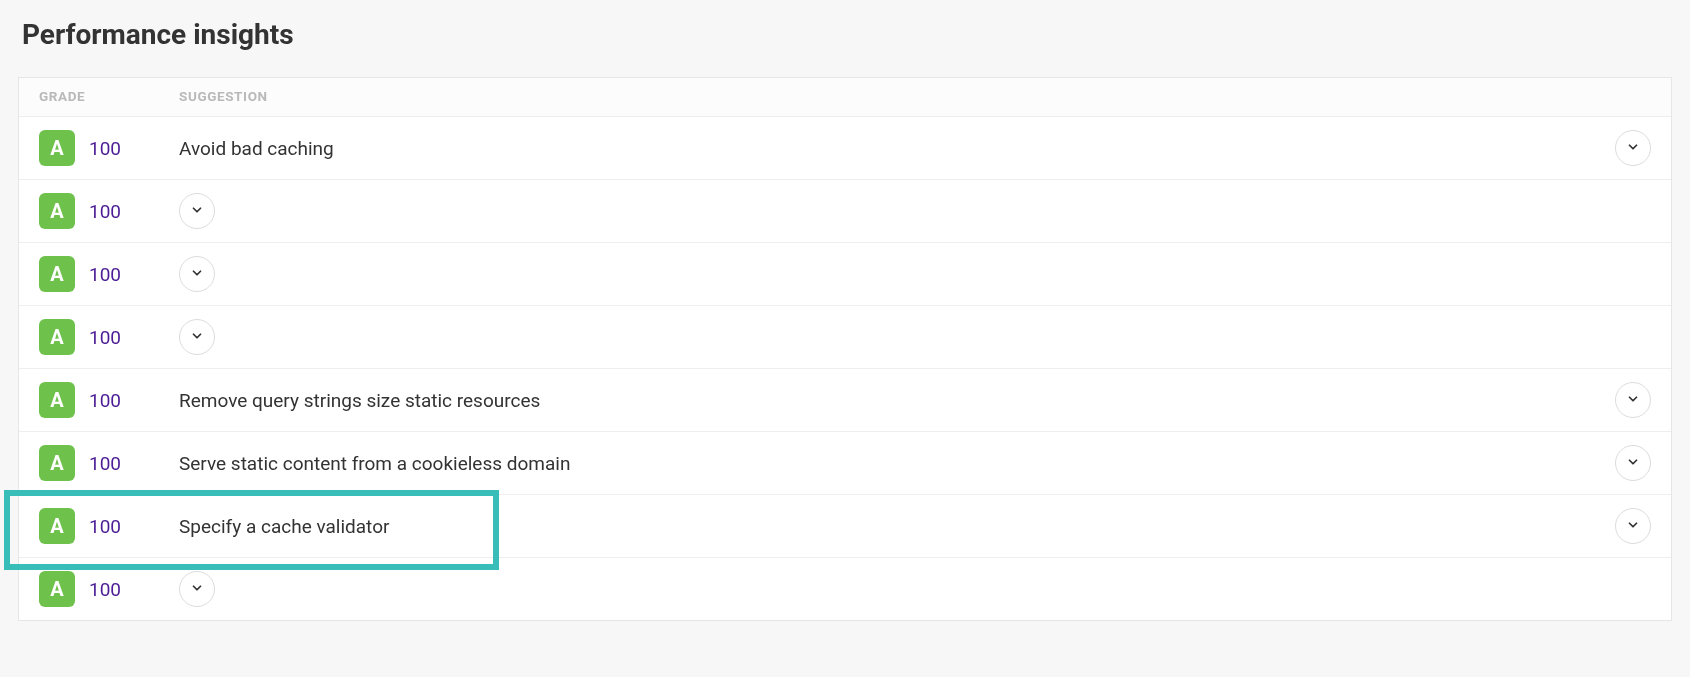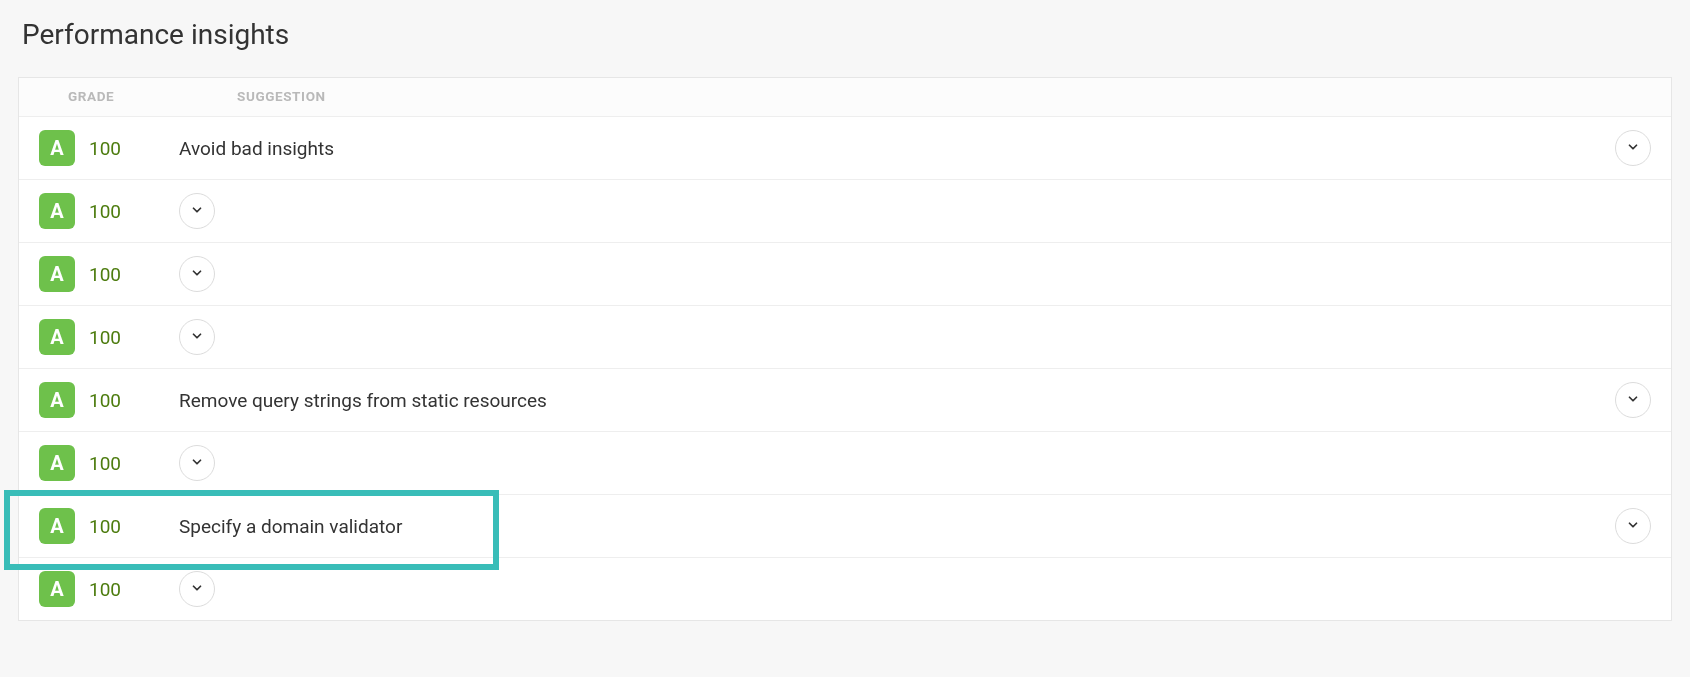--- a/index.html
+++ b/index.html
@@ -5,42 +5,41 @@
   * { box-sizing: border-box; margin: 0; padding: 0; }
   body {
     background: #f7f7f7;
     font-family: -apple-system, BlinkMacSystemFont, "Segoe UI", Roboto, "Helvetica Neue", Arial, sans-serif;
     padding: 18px 18px 0 18px;
     width: 1690px;
     color: #333;
   }
   .title {
     font-size: 28px;
-    font-weight: 400;
+    font-weight: 700;
     color: #333;
     margin-bottom: 26px;
     margin-left: 4px;
   }
   .panel {
     background: #fff;
     border: 1px solid #e6e6e6;
   }
   .thead {
     display: flex;
     align-items: center;
     padding: 10px 20px 12px 20px;
     border-bottom: 1px solid #eee;
     background: #fcfcfc;
   }
   .th {
     font-size: 13.5px;
     font-weight: 700;
     letter-spacing: 0.6px;
     color: #b9b9b9;
-    margin-left: 29px;
   }
   .th-grade { width: 140px; }
   .row {
     display: flex;
     align-items: center;
     padding: 13px 20px;
     border-bottom: 1px solid #eee;
     background: #fff;
     position: relative;
   }
@@ -59,21 +58,21 @@
     color: #fff;
     font-weight: 700;
     font-size: 20px;
     display: flex;
     align-items: center;
     justify-content: center;
     flex-shrink: 0;
   }
   .score {
     font-size: 19px;
-    color: #4d7c0f;
+    color: #4c1d95;
   }
   .suggestion {
     font-size: 19px;
     color: #333;
     flex: 1;
   }
   .expand-btn {
     width: 36px;
     height: 36px;
     border-radius: 50%;
@@ -103,95 +102,96 @@
   <div class="thead">
     <div class="th th-grade">GRADE</div>
     <div class="th">SUGGESTION</div>
   </div>
 
   <div class="row">
     <div class="grade-cell">
       <div class="badge">A</div>
       <div class="score">100</div>
     </div>
-    <div class="suggestion">Avoid bad insights</div>
-    <div class="expand-btn">
-      <span><svg viewBox="0 0 24 24" fill="none" stroke="#333" stroke-width="3" stroke-linecap="round" stroke-linejoin="round">
-            <polyline points="6 9 12 15 18 9"></polyline>
-          </svg></span>
-    </div>
-  </div>
-
-  <div class="row">
-    <div class="grade-cell">
-      <div class="badge">A</div>
-      <div class="score">100</div>
-    </div>
-    <div class="expand-btn">
-      <span><svg viewBox="0 0 24 24" fill="none" stroke="#333" stroke-width="3" stroke-linecap="round" stroke-linejoin="round">
-            <polyline points="6 9 12 15 18 9"></polyline>
-          </svg></span>
-    </div>
-  </div>
-
-  <div class="row">
-    <div class="grade-cell">
-      <div class="badge">A</div>
-      <div class="score">100</div>
-    </div>
-    <div class="expand-btn">
-      <span><svg viewBox="0 0 24 24" fill="none" stroke="#333" stroke-width="3" stroke-linecap="round" stroke-linejoin="round">
-            <polyline points="6 9 12 15 18 9"></polyline>
-          </svg></span>
-    </div>
-  </div>
-
-  <div class="row">
-    <div class="grade-cell">
-      <div class="badge">A</div>
-      <div class="score">100</div>
-    </div>
-    <div class="expand-btn">
-      <span><svg viewBox="0 0 24 24" fill="none" stroke="#333" stroke-width="3" stroke-linecap="round" stroke-linejoin="round">
-            <polyline points="6 9 12 15 18 9"></polyline>
-          </svg></span>
-    </div>
-  </div>
-
-  <div class="row">
-    <div class="grade-cell">
-      <div class="badge">A</div>
-      <div class="score">100</div>
-    </div>
-    <div class="suggestion">Remove query strings from static resources</div>
-    <div class="expand-btn">
-      <span><svg viewBox="0 0 24 24" fill="none" stroke="#333" stroke-width="3" stroke-linecap="round" stroke-linejoin="round">
-            <polyline points="6 9 12 15 18 9"></polyline>
-          </svg></span>
-    </div>
-  </div>
-
-  <div class="row">
-    <div class="grade-cell">
-      <div class="badge">A</div>
-      <div class="score">100</div>
-    </div>
+    <div class="suggestion">Avoid bad caching</div>
+    <div class="expand-btn">
+      <span><svg viewBox="0 0 24 24" fill="none" stroke="#333" stroke-width="3" stroke-linecap="round" stroke-linejoin="round">
+            <polyline points="6 9 12 15 18 9"></polyline>
+          </svg></span>
+    </div>
+  </div>
+
+  <div class="row">
+    <div class="grade-cell">
+      <div class="badge">A</div>
+      <div class="score">100</div>
+    </div>
+    <div class="expand-btn">
+      <span><svg viewBox="0 0 24 24" fill="none" stroke="#333" stroke-width="3" stroke-linecap="round" stroke-linejoin="round">
+            <polyline points="6 9 12 15 18 9"></polyline>
+          </svg></span>
+    </div>
+  </div>
+
+  <div class="row">
+    <div class="grade-cell">
+      <div class="badge">A</div>
+      <div class="score">100</div>
+    </div>
+    <div class="expand-btn">
+      <span><svg viewBox="0 0 24 24" fill="none" stroke="#333" stroke-width="3" stroke-linecap="round" stroke-linejoin="round">
+            <polyline points="6 9 12 15 18 9"></polyline>
+          </svg></span>
+    </div>
+  </div>
+
+  <div class="row">
+    <div class="grade-cell">
+      <div class="badge">A</div>
+      <div class="score">100</div>
+    </div>
+    <div class="expand-btn">
+      <span><svg viewBox="0 0 24 24" fill="none" stroke="#333" stroke-width="3" stroke-linecap="round" stroke-linejoin="round">
+            <polyline points="6 9 12 15 18 9"></polyline>
+          </svg></span>
+    </div>
+  </div>
+
+  <div class="row">
+    <div class="grade-cell">
+      <div class="badge">A</div>
+      <div class="score">100</div>
+    </div>
+    <div class="suggestion">Remove query strings size static resources</div>
+    <div class="expand-btn">
+      <span><svg viewBox="0 0 24 24" fill="none" stroke="#333" stroke-width="3" stroke-linecap="round" stroke-linejoin="round">
+            <polyline points="6 9 12 15 18 9"></polyline>
+          </svg></span>
+    </div>
+  </div>
+
+  <div class="row">
+    <div class="grade-cell">
+      <div class="badge">A</div>
+      <div class="score">100</div>
+    </div>
+    <div class="suggestion">Serve static content from a cookieless domain</div>
     <div class="expand-btn">
       <span><svg viewBox="0 0 24 24" fill="none" stroke="#333" stroke-width="3" stroke-linecap="round" stroke-linejoin="round">
             <polyline points="6 9 12 15 18 9"></polyline>
           </svg></span>
     </div>
   </div>
 
   <div class="row" id="row-6">
     <div class="grade-cell">
       <div class="badge">A</div>
       <div class="score">100</div>
     </div>
-    <div class="suggestion">Specify a domain validator</div>
+    <div class="suggestion">Specify a cache validator</div>
     <div class="expand-btn">
       <span><svg viewBox="0 0 24 24" fill="none" stroke="#333" stroke-width="3" stroke-linecap="round" stroke-linejoin="round">
             <polyline points="6 9 12 15 18 9"></polyline>
           </svg></span>
     </div>
   </div>
 
   <div class="row">
     <div class="grade-cell">
       <div class="badge">A</div>

